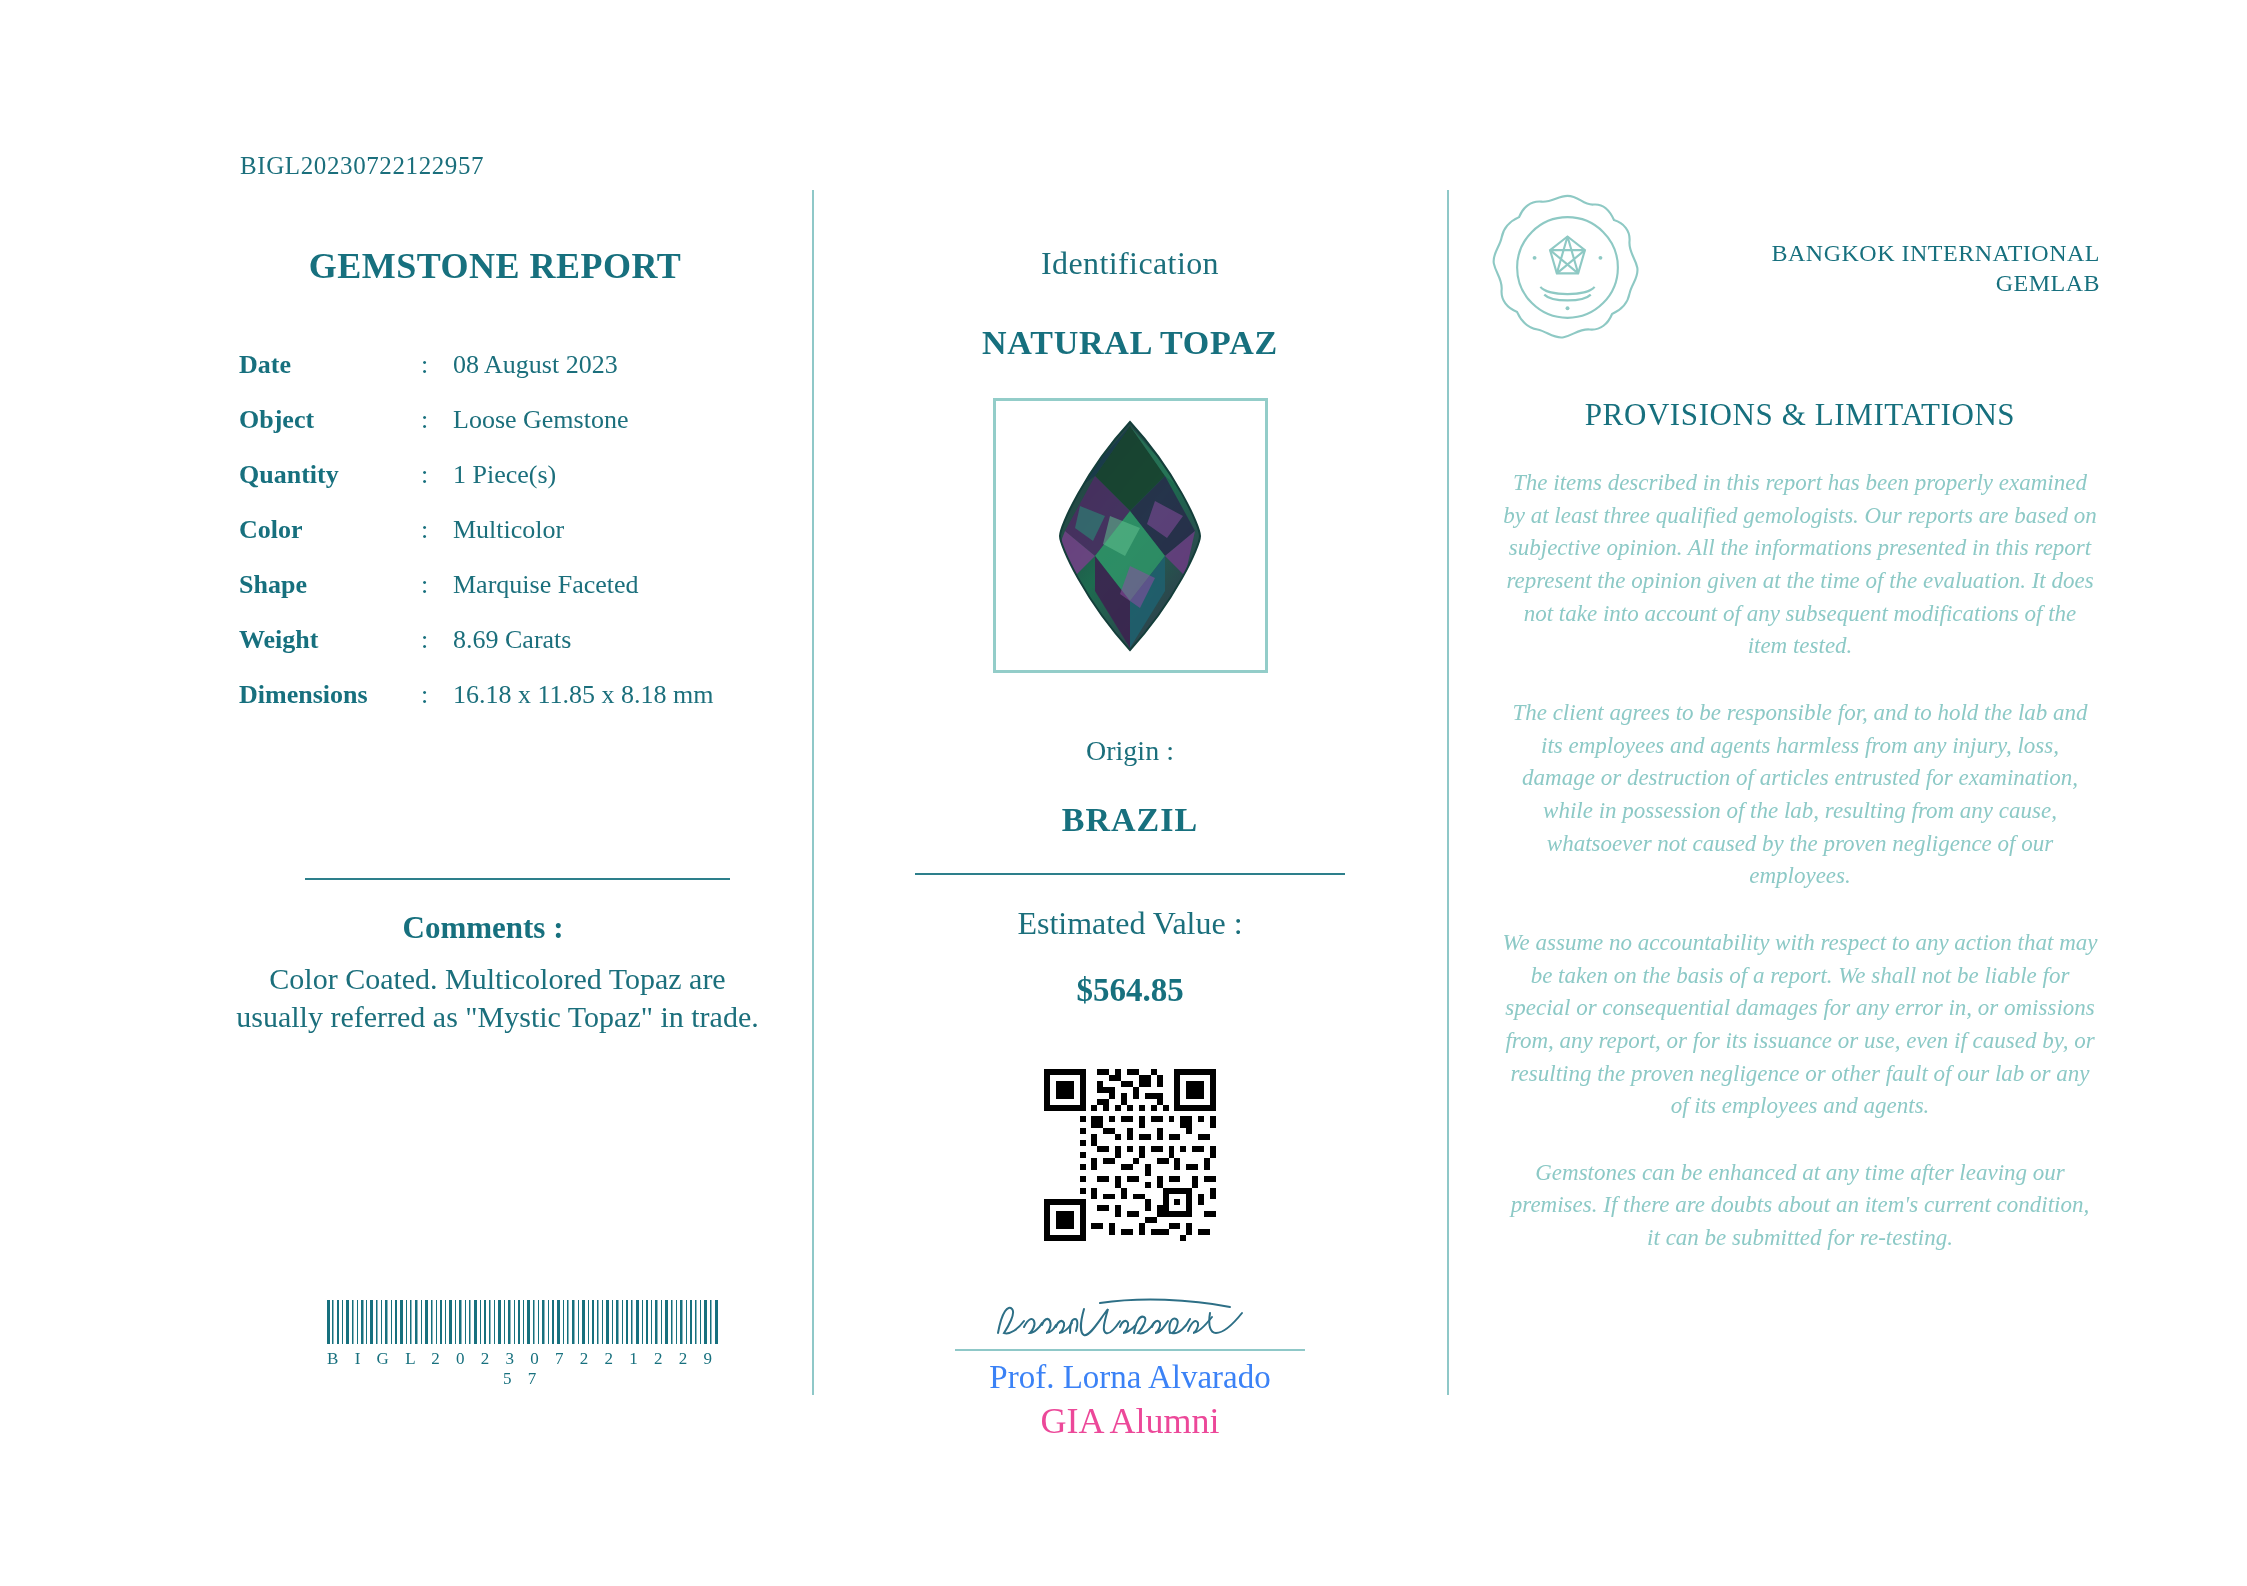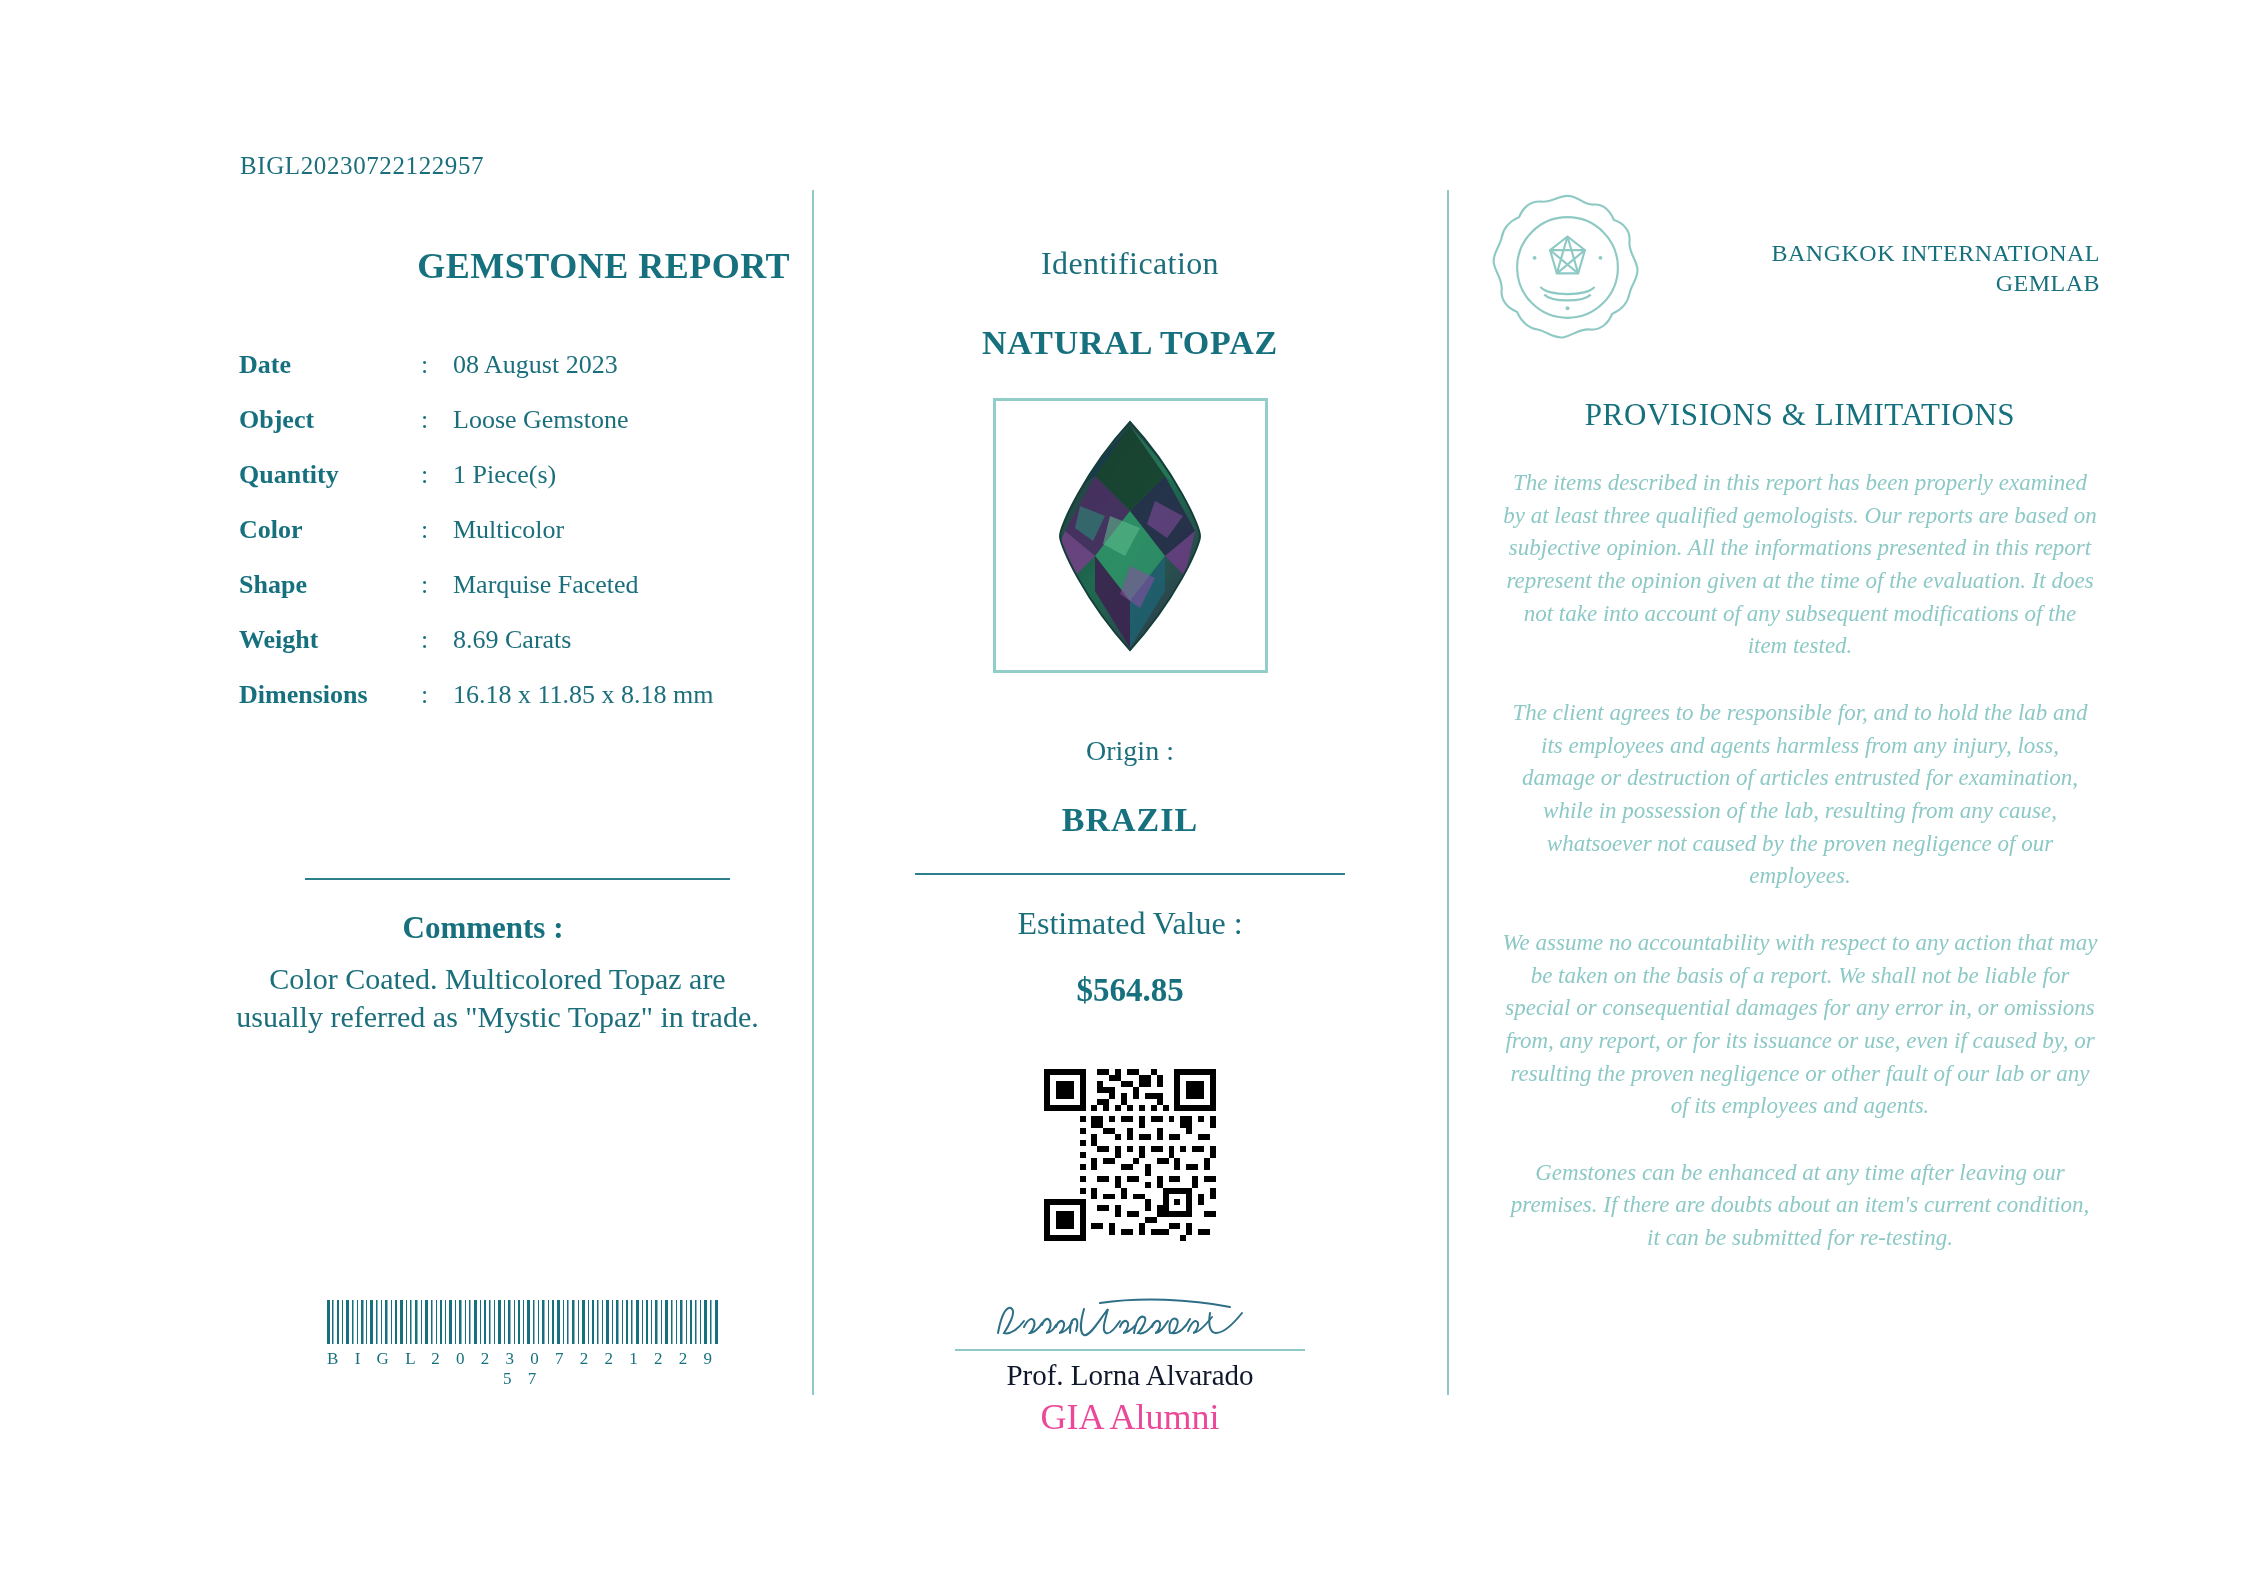--- a/index.html
+++ b/index.html
@@ -46,21 +46,21 @@
   .divider.two { left: 1447px; }
 
   
   .left-col {
     position: absolute;
     left: 200px;
     top: 245px;
     width: 590px;
   }
   .report-title {
-    text-align: right;
+    text-align: center;
     font-weight: bold;
     font-size: 36px;
     letter-spacing: 0.5px;
     color: #17707e;
     margin-bottom: 50px;
   }
   .spec-table {
     width: 100%;
     border-collapse: collapse;
     margin-left: 38px;
@@ -205,22 +205,22 @@
     text-align: center;
   }
   .sig-line {
     width: 350px;
     height: 2px;
     background: #8fc8c8;
     margin-top: -4px;
   }
   .sig-name {
     margin-top: 8px;
-    font-size: 29px;
-    color: #0f172a;
+    font-size: 33px;
+    color: #3b82f6;
   }
   .sig-sub {
     margin-top: 4px;
     font-size: 36px;
     color: #ec4899;
   }
 
   
   .right-col {
     position: absolute;

